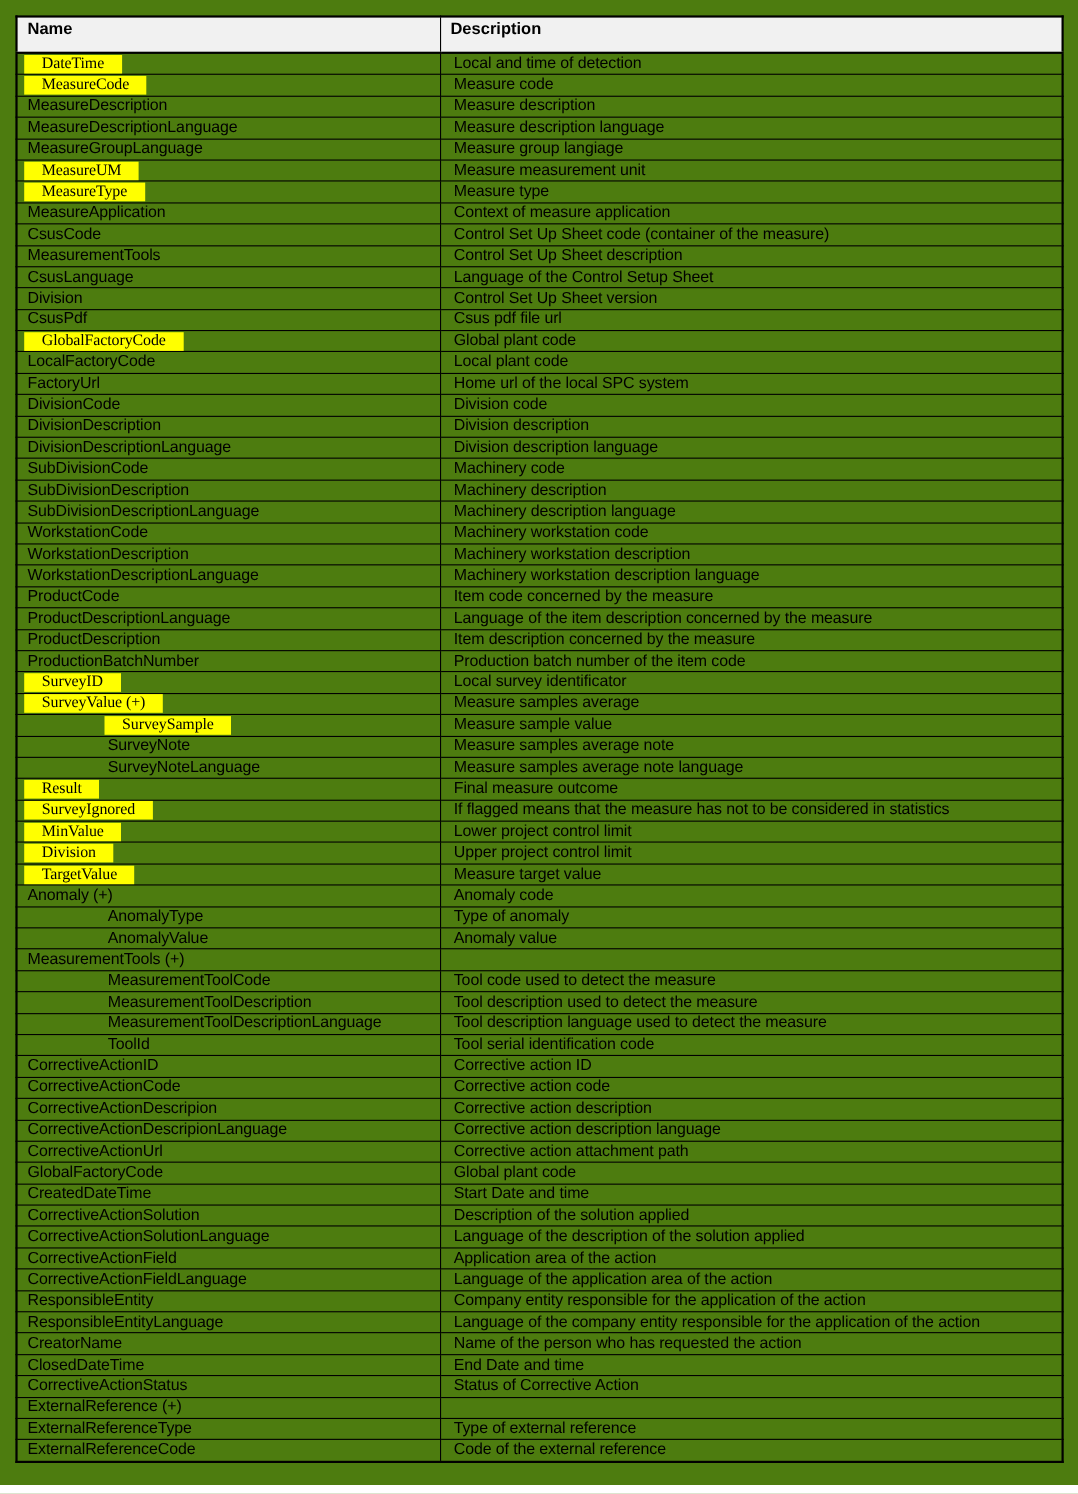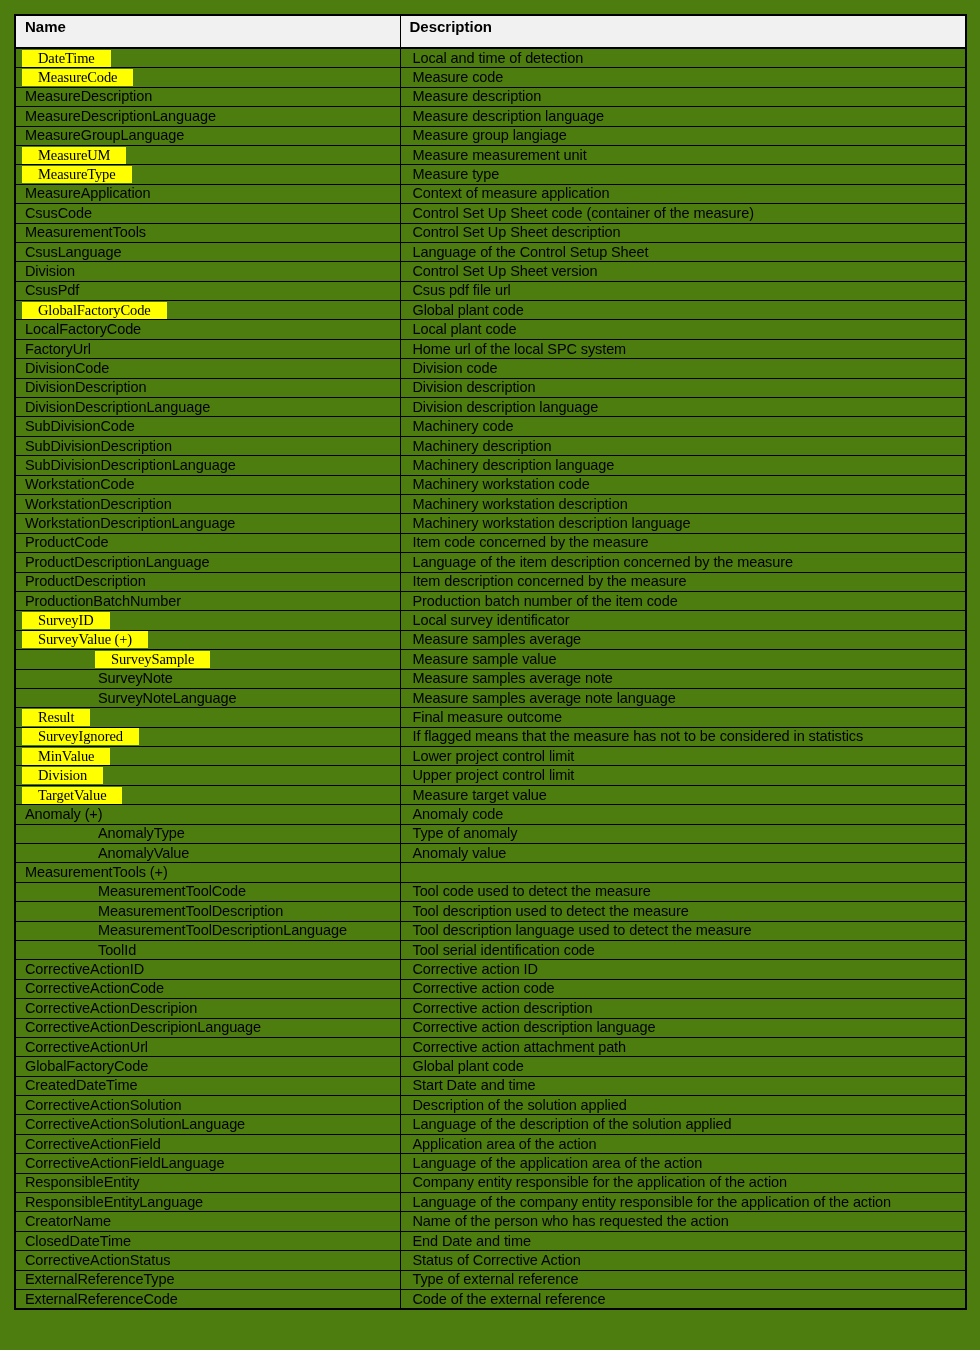--- a/index.html
+++ b/index.html
@@ -322,20 +322,24 @@
         </tr>
         <tr>
           <td class="name-cell">ClosedDateTime</td>
           <td class="desc-cell">End Date and time</td>
         </tr>
         <tr>
           <td class="name-cell">CorrectiveActionStatus</td>
           <td class="desc-cell">Status of Corrective Action</td>
         </tr>
         <tr>
+          <td class="name-cell">ExternalReference (+)</td>
+          <td class="desc-cell"></td>
+        </tr>
+        <tr>
           <td class="name-cell">ExternalReferenceType</td>
           <td class="desc-cell">Type of external reference</td>
         </tr>
         <tr>
           <td class="name-cell">ExternalReferenceCode</td>
           <td class="desc-cell">Code of the external reference</td>
         </tr>
       </tbody>
   </table>
 </div>

